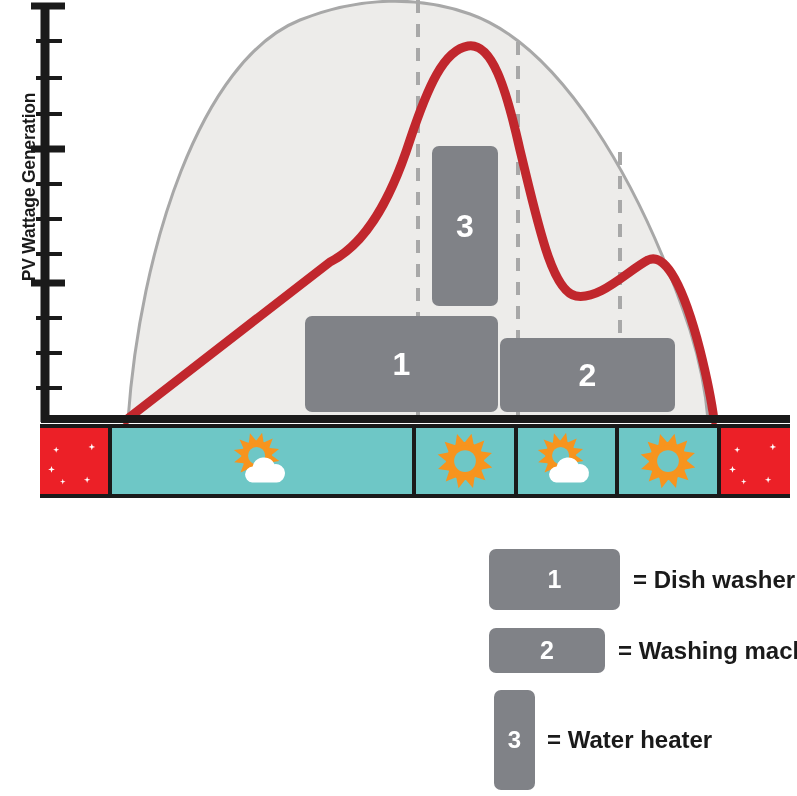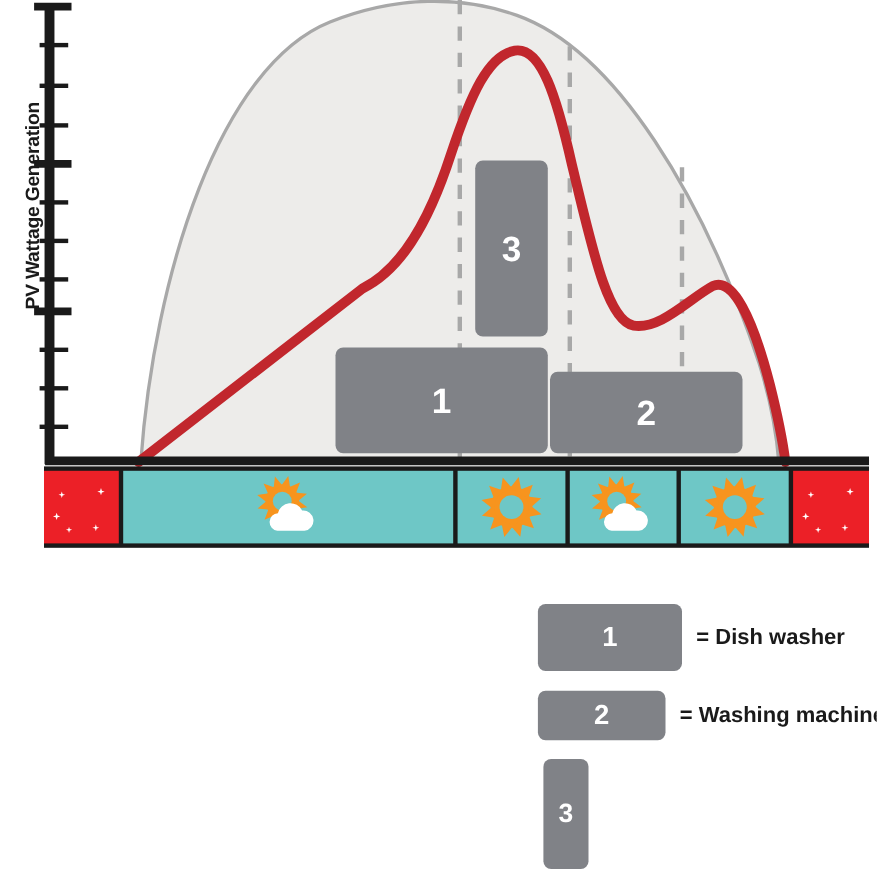--- a/index.html
+++ b/index.html
@@ -39,21 +39,21 @@
                    display:flex;align-items:center;justify-content:center;}
   .appliance-block span{color:#ffffff;font-weight:bold;font-size:32px;
                         line-height:1;}
 
   
   #legend{position:absolute;left:0;top:0;width:797px;height:796px;}
   .legend-row{position:absolute;display:flex;align-items:center;}
   .legend-swatch{background:#808287;border-radius:7px;display:flex;
                  align-items:center;justify-content:center;}
   .legend-swatch span{color:#ffffff;font-weight:bold;font-size:25px;line-height:1;}
-  .legend-text{font-size:20px;font-weight:bold;color:#1a1a1a;white-space:nowrap;}
+  .legend-text{font-size:24px;font-weight:bold;color:#1a1a1a;white-space:nowrap;}
 
   #legend-row-1{left:489px;top:549px;}
   #legend-row-1 .legend-swatch{width:131px;height:61px;}
   #legend-row-1 .legend-text{margin-left:13px;}
 
   #legend-row-2{left:489px;top:628px;}
   #legend-row-2 .legend-swatch{width:116px;height:45px;}
   #legend-row-2 .legend-text{margin-left:13px;}
 
   #legend-row-3{left:494px;top:690px;}
@@ -185,16 +185,17 @@
       <div class="legend-swatch">
         <span>2</span>
       </div>
       <div class="legend-text">= Washing machine</div>
     </div>
 
     <div class="legend-row" id="legend-row-3">
       <div class="legend-swatch">
         <span>3</span>
       </div>
+      <div class="legend-text">= Water heater</div>
     </div>
 
   </div>
 </div>
 
 </body></html>

